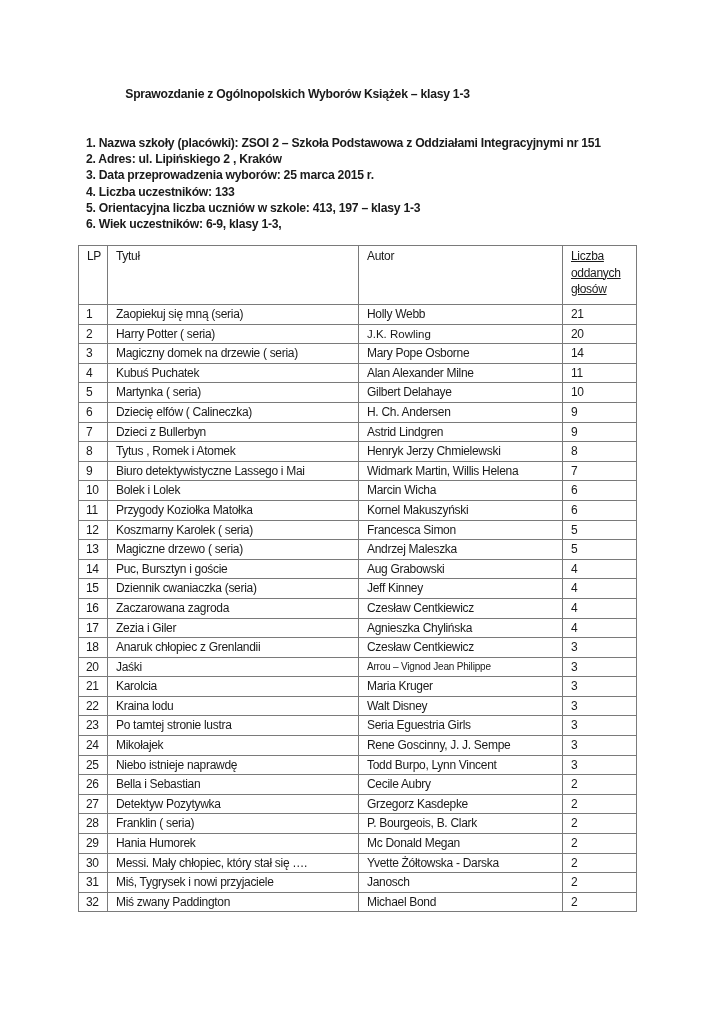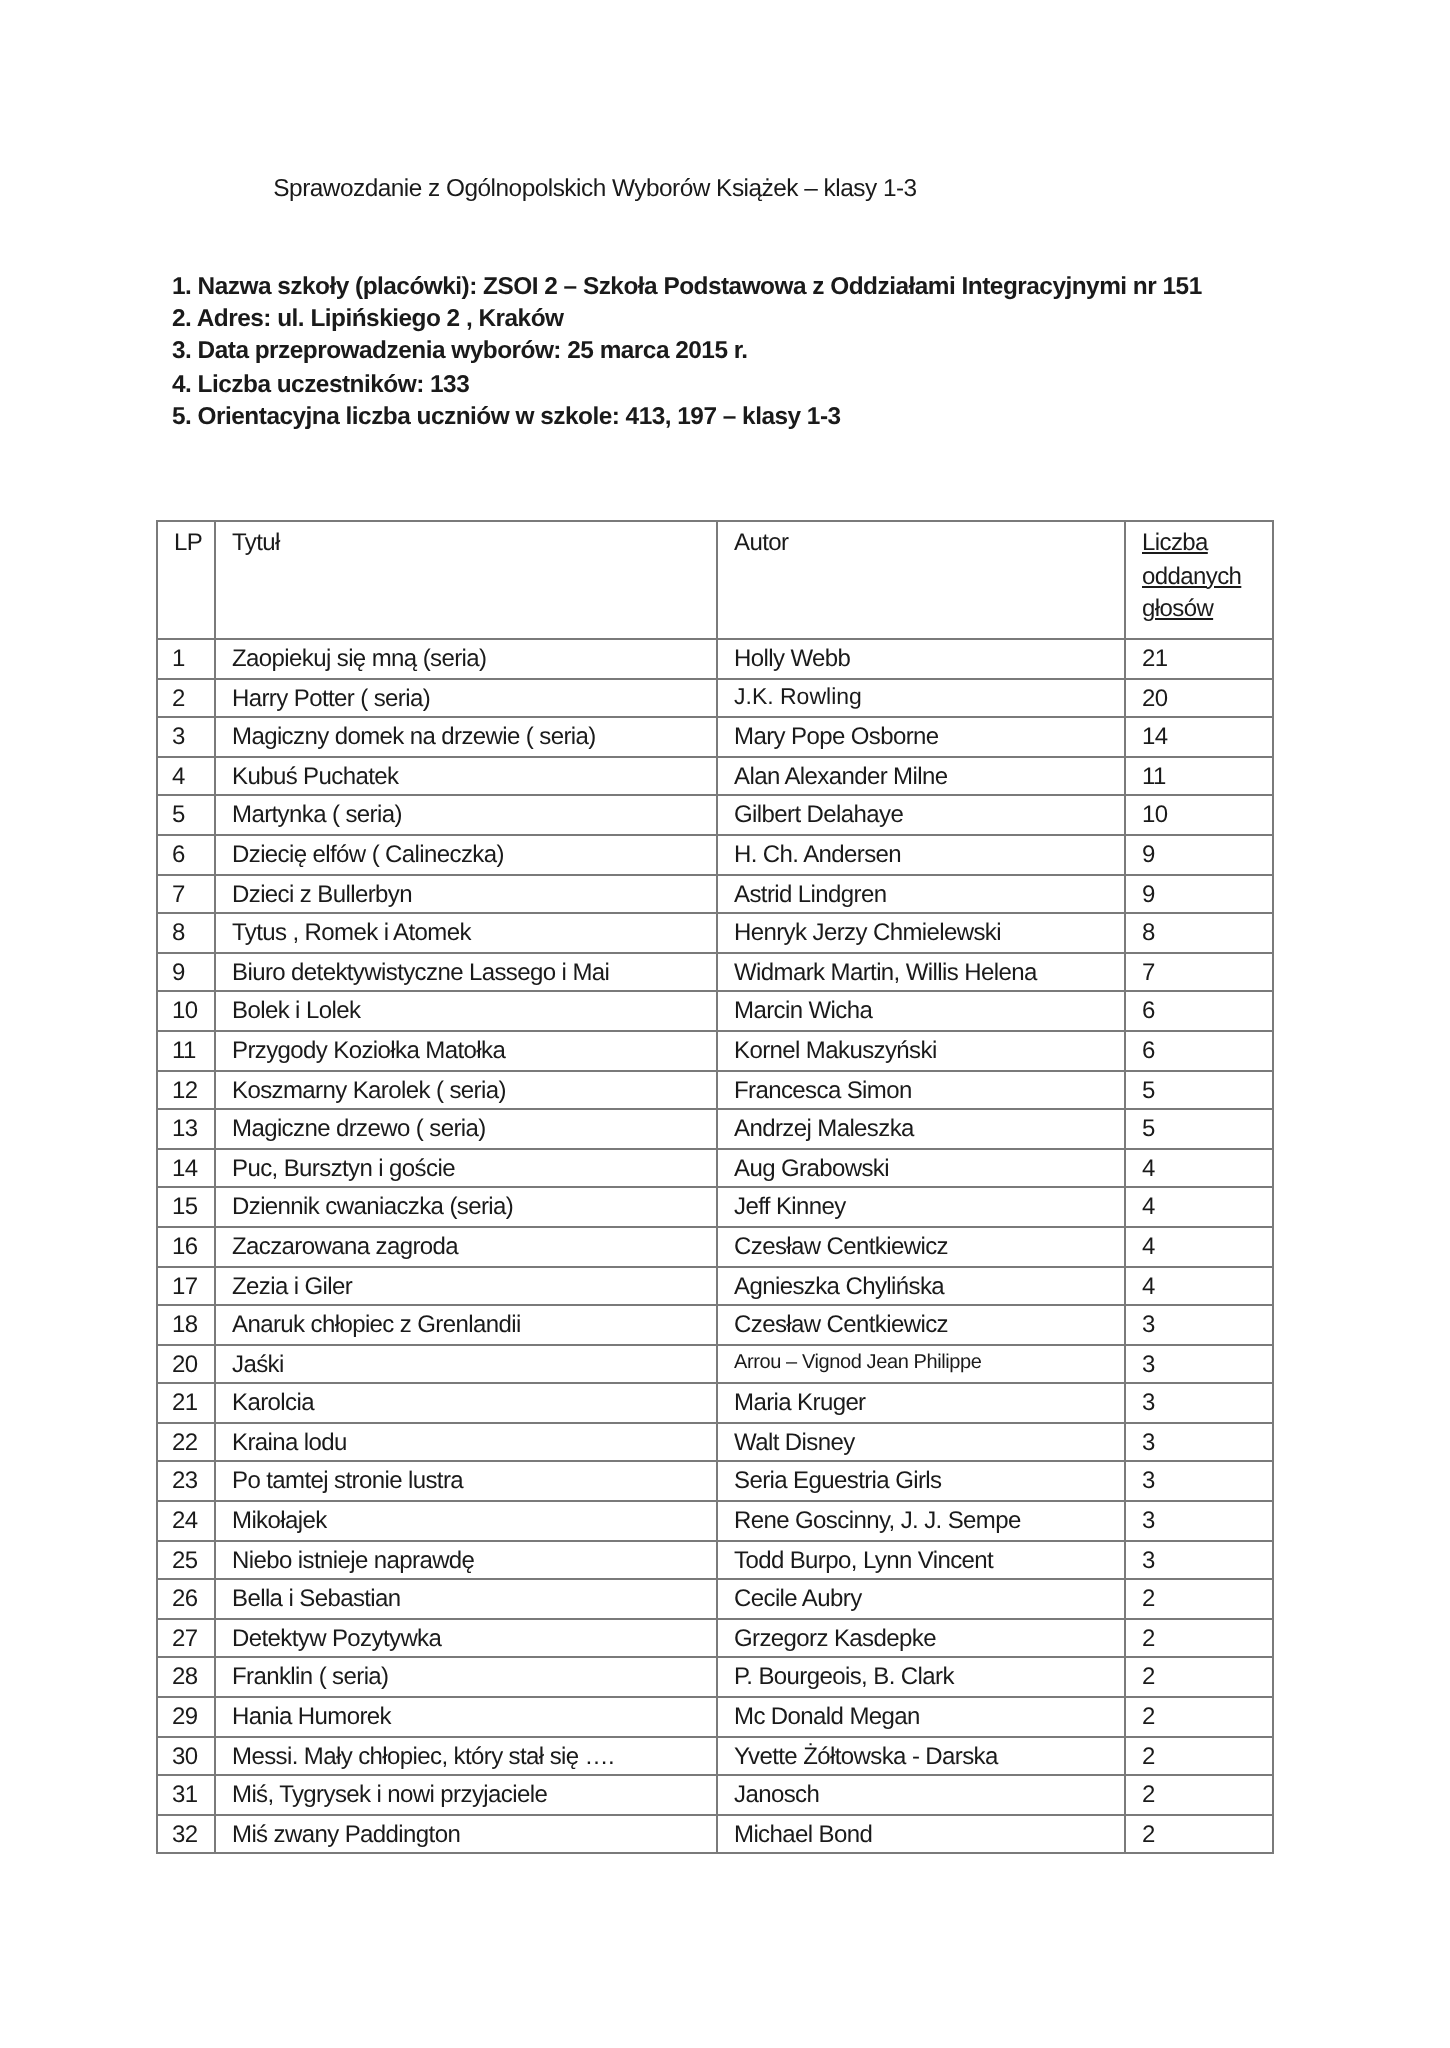--- a/index.html
+++ b/index.html
@@ -15,42 +15,42 @@
       font-family: "Liberation Sans", sans-serif;
       color: #1a1a1a;
     }
     .page-title {
       position: absolute;
       top: 87px;
       left: 0;
       width: 595px;
       text-align: center;
       font-size: 12.2px;
-      font-weight: normal;
+      font-weight: bold;
       letter-spacing: -0.25px;
     }
     .info-list {
       position: absolute;
       top: 135px;
       left: 86px;
       margin: 0;
       padding: 0;
       list-style: none;
       font-size: 12.2px;
       letter-spacing: -0.25px;
     }
     .info-list li {
       height: 16.2px;
       line-height: 16.2px;
       white-space: nowrap;
       font-weight: bold;
     }
     table.books {
       position: absolute;
-      top: 260px;
+      top: 245px;
       left: 78px;
       width: 558px;
       border-collapse: collapse;
       table-layout: fixed;
       font-size: 12px;
       letter-spacing: -0.3px;
     }
     table.books col.c-lp { width: 29px; }
     table.books col.c-title { width: 251px; }
     table.books col.c-author { width: 204px; }
@@ -93,20 +93,21 @@
 <body>
 
 <div class="page-title">Sprawozdanie z Ogólnopolskich Wyborów Książek – klasy 1-3</div>
 
 <ul class="info-list">
   <li>1. Nazwa szkoły (placówki): ZSOI 2 – Szkoła Podstawowa z Oddziałami Integracyjnymi nr 151</li>
   <li>2. Adres: ul. Lipińskiego 2 , Kraków</li>
   <li>3. Data przeprowadzenia wyborów: 25 marca 2015 r.</li>
   <li>4. Liczba uczestników: 133</li>
   <li>5. Orientacyjna liczba uczniów w szkole: 413, 197 – klasy 1-3</li>
+  <li>6. Wiek uczestników:  6-9, klasy 1-3,</li>
 </ul>
 
 <table class="books">
   <colgroup>
     <col class="c-lp">
     <col class="c-title">
     <col class="c-author">
     <col class="c-votes">
   </colgroup>
   <thead>

